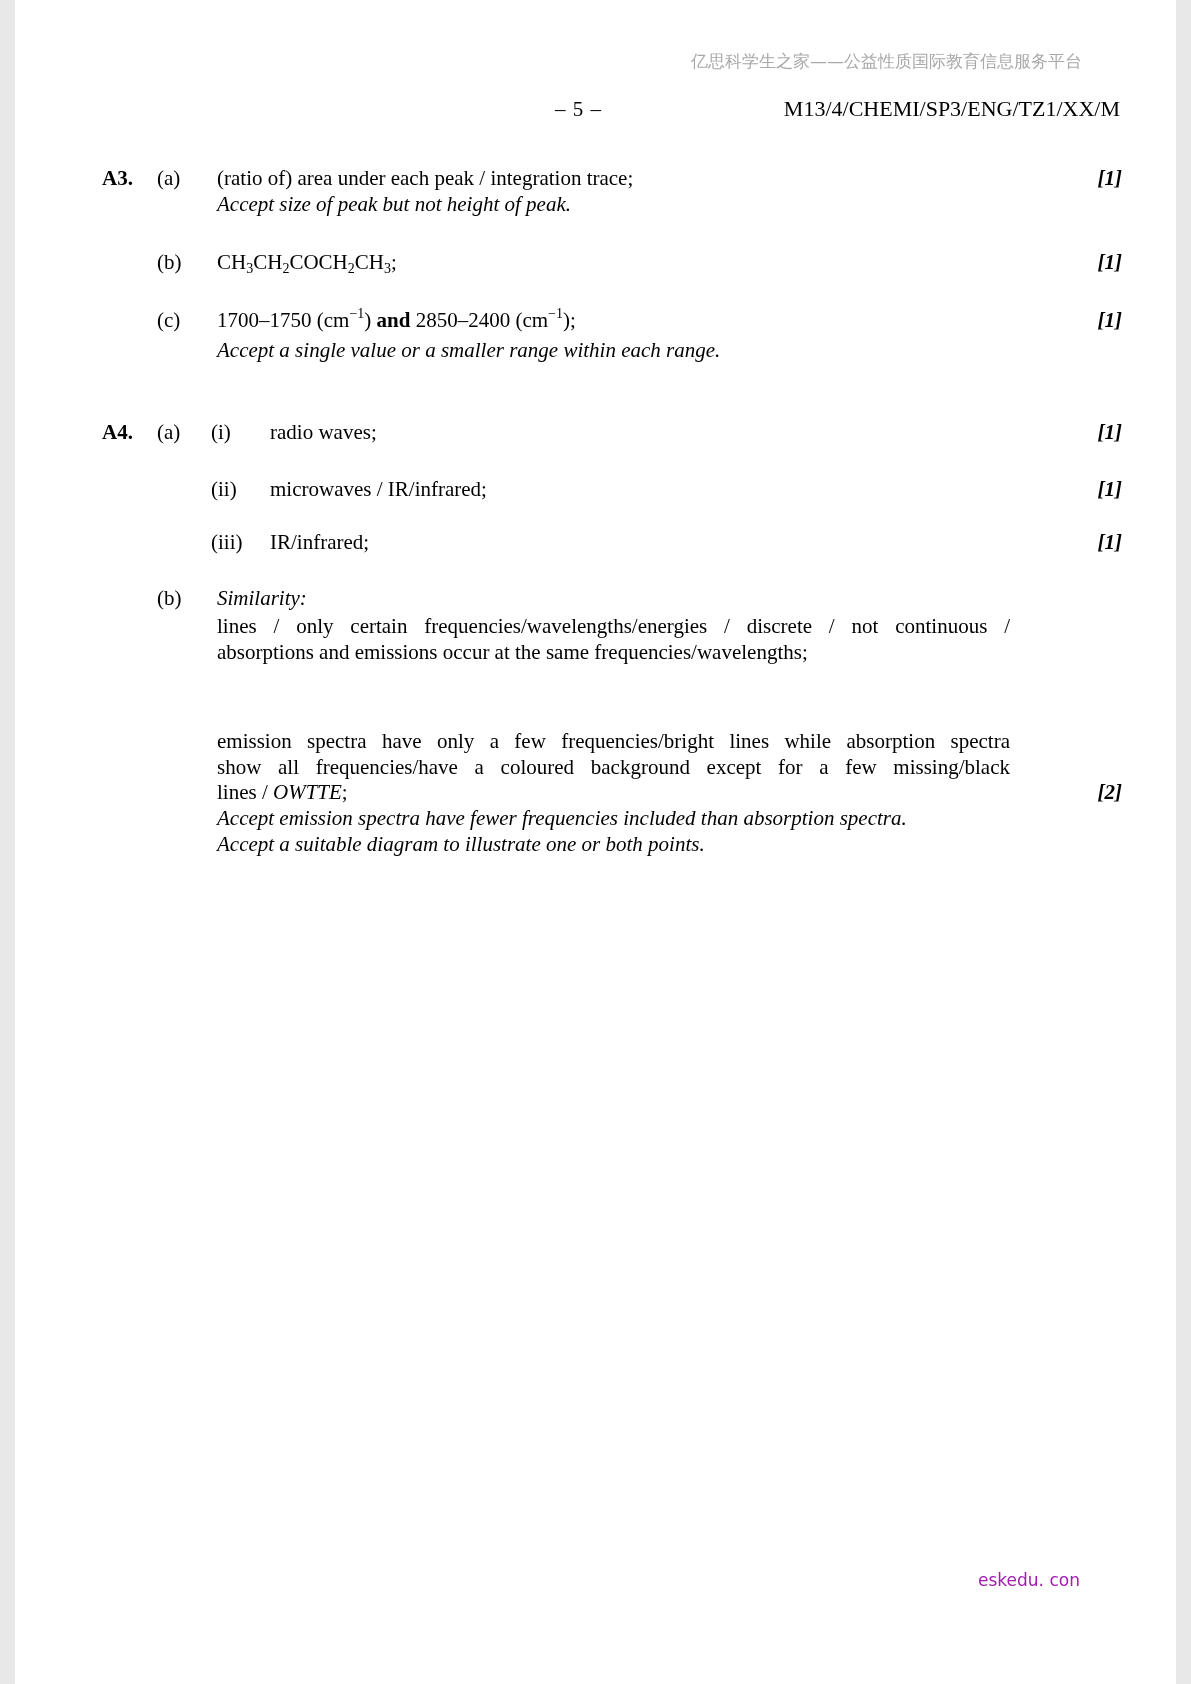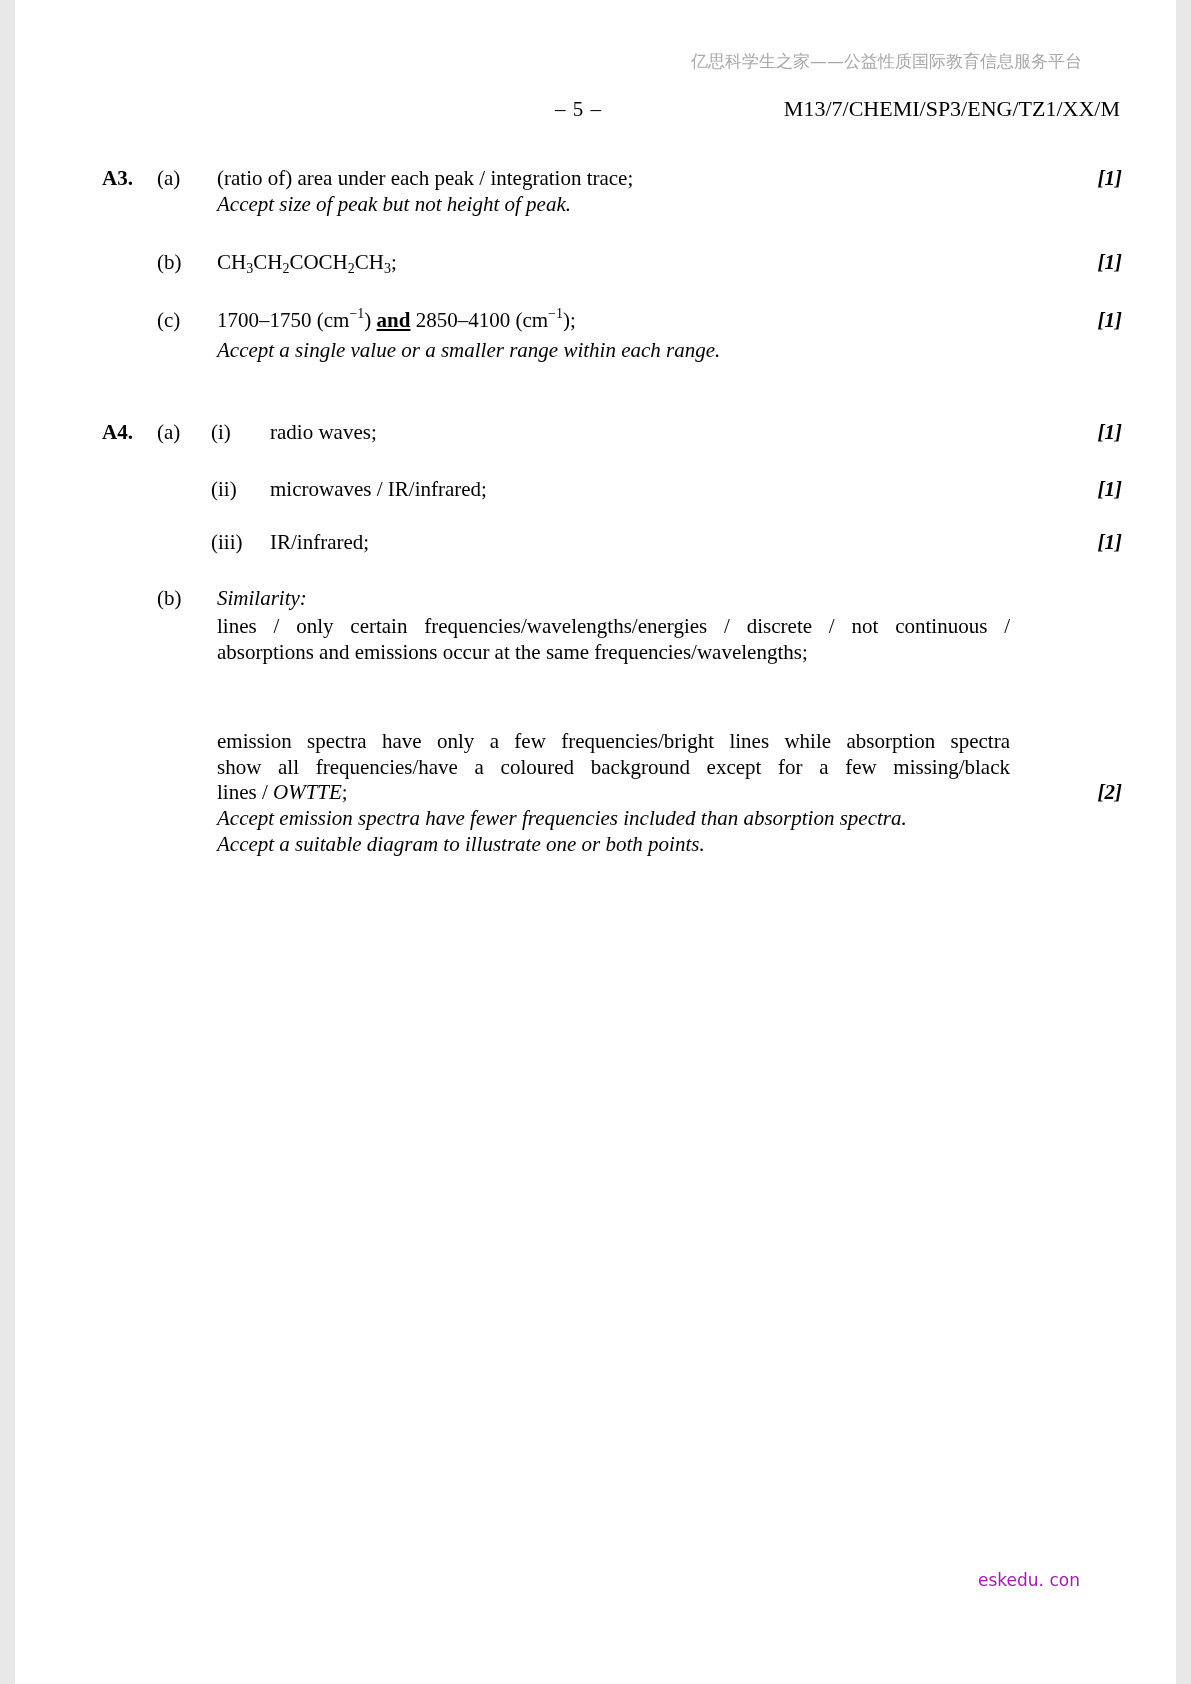--- a/index.html
+++ b/index.html
@@ -16,21 +16,21 @@
   }
   .row { position: absolute; left: 0; width: 1191px; height: 27px; white-space: nowrap; }
   .row > span { position: absolute; top: 0; }
   .c-q   { left: 87px; font-weight: bold; }
   .c-lab { left: 142px; }
   .c-sub { left: 196px; }
   .c-txt { left: 202px; text-align: right; }
   .c-itxt{ left: 255px; }
   .mark  { right: 84px; left: auto !important; font-weight: bold; font-style: italic; }
   .it    { font-style: italic; }
-  .b     { font-weight: bold; text-decoration: underline; }
+  .b     { font-weight: bold; }
   sub.f  { font-size: 14px; vertical-align: -4px; line-height: 0; }
   sup.f  { font-size: 14px; vertical-align: 9px; line-height: 0; }
   .para {
     position: absolute;
     left: 202px;
     width: 793px;
     height: 27px;
     line-height: 27px;
   }
   .just { text-align: justify; text-align-last: justify; }
@@ -64,41 +64,41 @@
     white-space: nowrap;
   }
 </style>
 </head>
 <body>
 
 <div class="page">
 
   <div class="watermark-top">亿思科学生之家——公益性质国际教育信息服务平台</div>
   <div class="pageno">– 5 –</div>
-  <div class="papercode">M13/7/CHEMI/SP3/ENG/TZ1/XX/M</div>
+  <div class="papercode">M13/4/CHEMI/SP3/ENG/TZ1/XX/M</div>
 
   <div class="row" style="top:166px">
     <span class="c-q">A3.</span>
     <span class="c-lab">(a)</span>
     <span class="c-txt">(ratio of) area under each peak / integration trace;</span>
     <span class="mark">[1]</span>
   </div>
   <div class="row" style="top:192px">
     <span class="c-txt it">Accept size of peak but not height of peak.</span>
   </div>
 
   <div class="row" style="top:250px">
     <span class="c-lab">(b)</span>
     <span class="c-txt"><span>CH</span><sub class="f">3</sub><span>CH</span><sub class="f">2</sub><span>COCH</span><sub class="f">2</sub><span>CH</span><sub class="f">3</sub><span>;</span></span>
     <span class="mark">[1]</span>
   </div>
 
   <div class="row" style="top:308px">
     <span class="c-lab">(c)</span>
-    <span class="c-txt"><span>1700–1750 (cm</span><sup class="f">−1</sup><span>) </span><span class="b">and</span><span> 2850–4100 (cm</span><sup class="f">−1</sup><span>);</span></span>
+    <span class="c-txt"><span>1700–1750 (cm</span><sup class="f">−1</sup><span>) </span><span class="b">and</span><span> 2850–2400 (cm</span><sup class="f">−1</sup><span>);</span></span>
     <span class="mark">[1]</span>
   </div>
   <div class="row" style="top:338px">
     <span class="c-txt it">Accept a single value or a smaller range within each range.</span>
   </div>
 
   <div class="row" style="top:420px">
     <span class="c-q">A4.</span>
     <span class="c-lab">(a)</span>
     <span class="c-sub">(i)</span>

